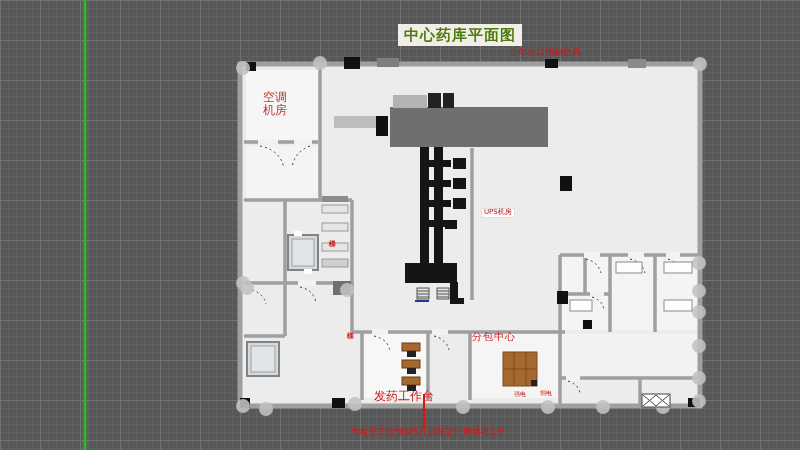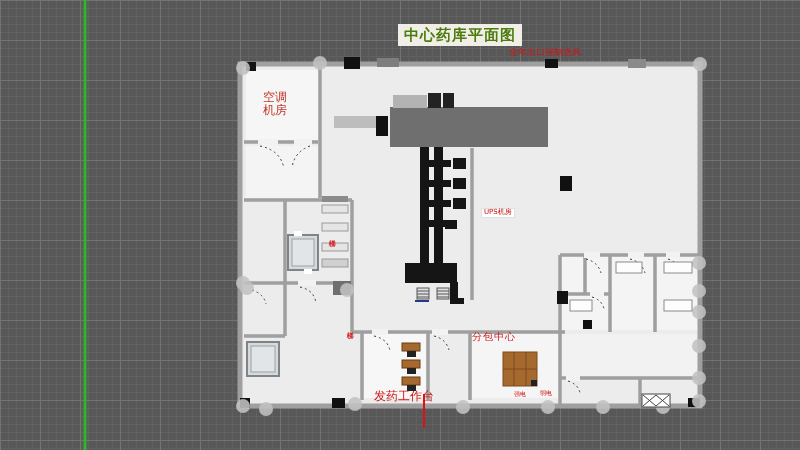--- a/index.html
+++ b/index.html
@@ -230,14 +230,15 @@
     <div>机房</div>
   </div>
   <div class="lbl ups-label">UPS机房</div>
   <div class="lbl packing-label">分包中心</div>
   <div class="lbl desk-note">发药工作台</div>
   <div class="lbl small-room-1">强电</div>
   <div class="lbl small-room-2">弱电</div>
   <div class="lbl stair-1">楼梯</div>
   <div class="lbl stair-2">楼梯</div>
   <div class="leader-line"></div>
+  <div class="lbl bottom-note">为每个工位预留5孔插座2个 网络孔1个</div>
 
 </div>
 
 </body></html>

